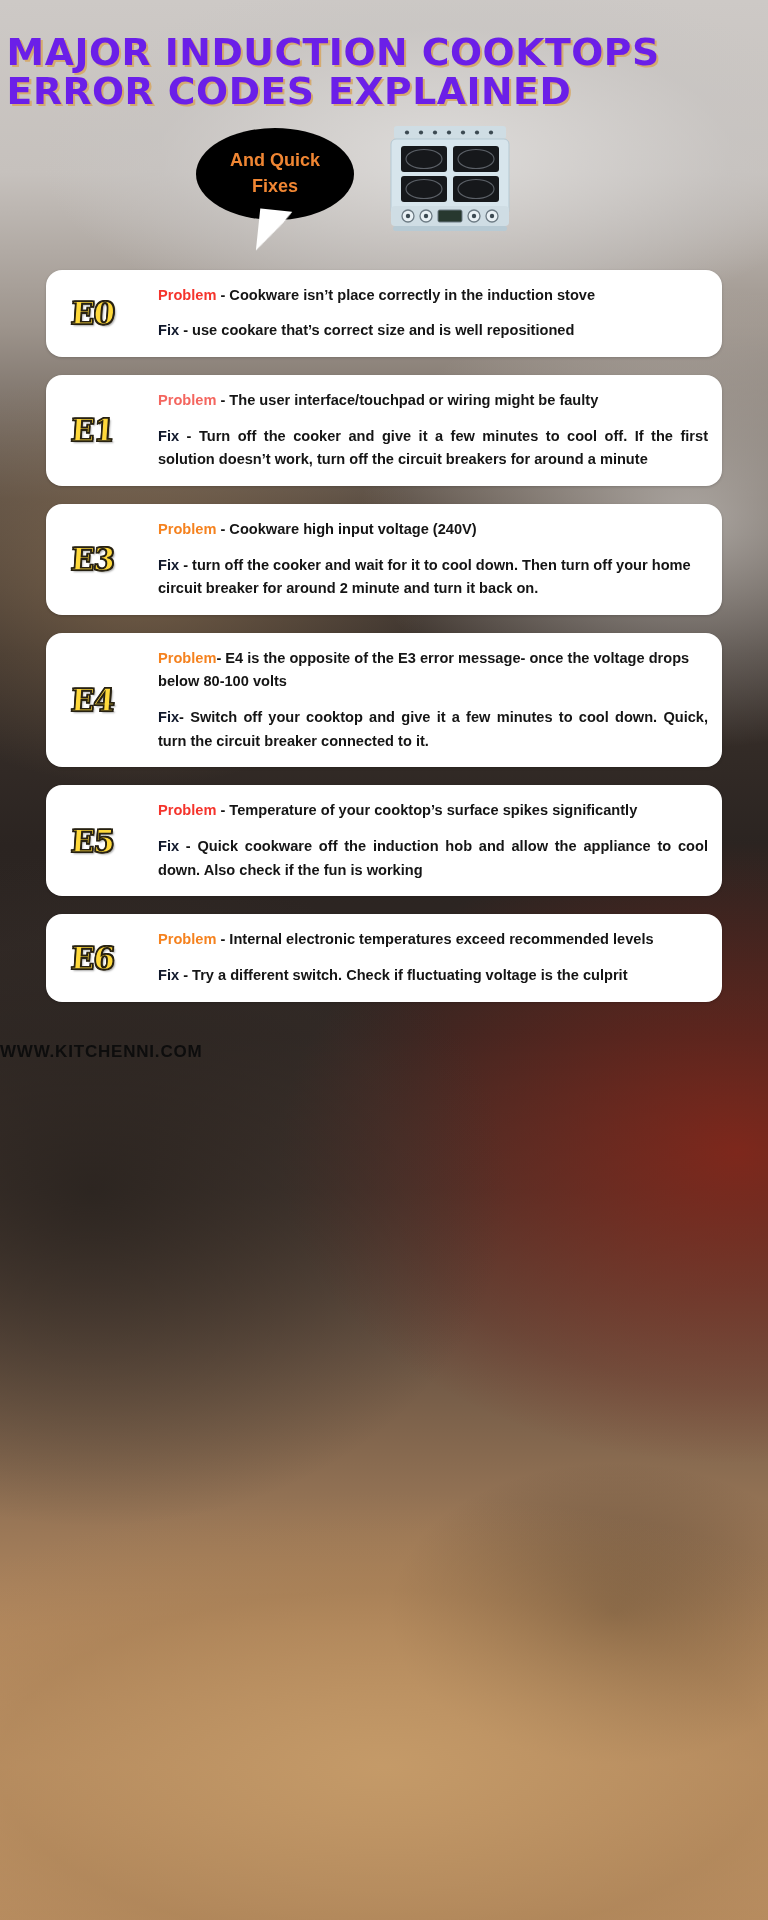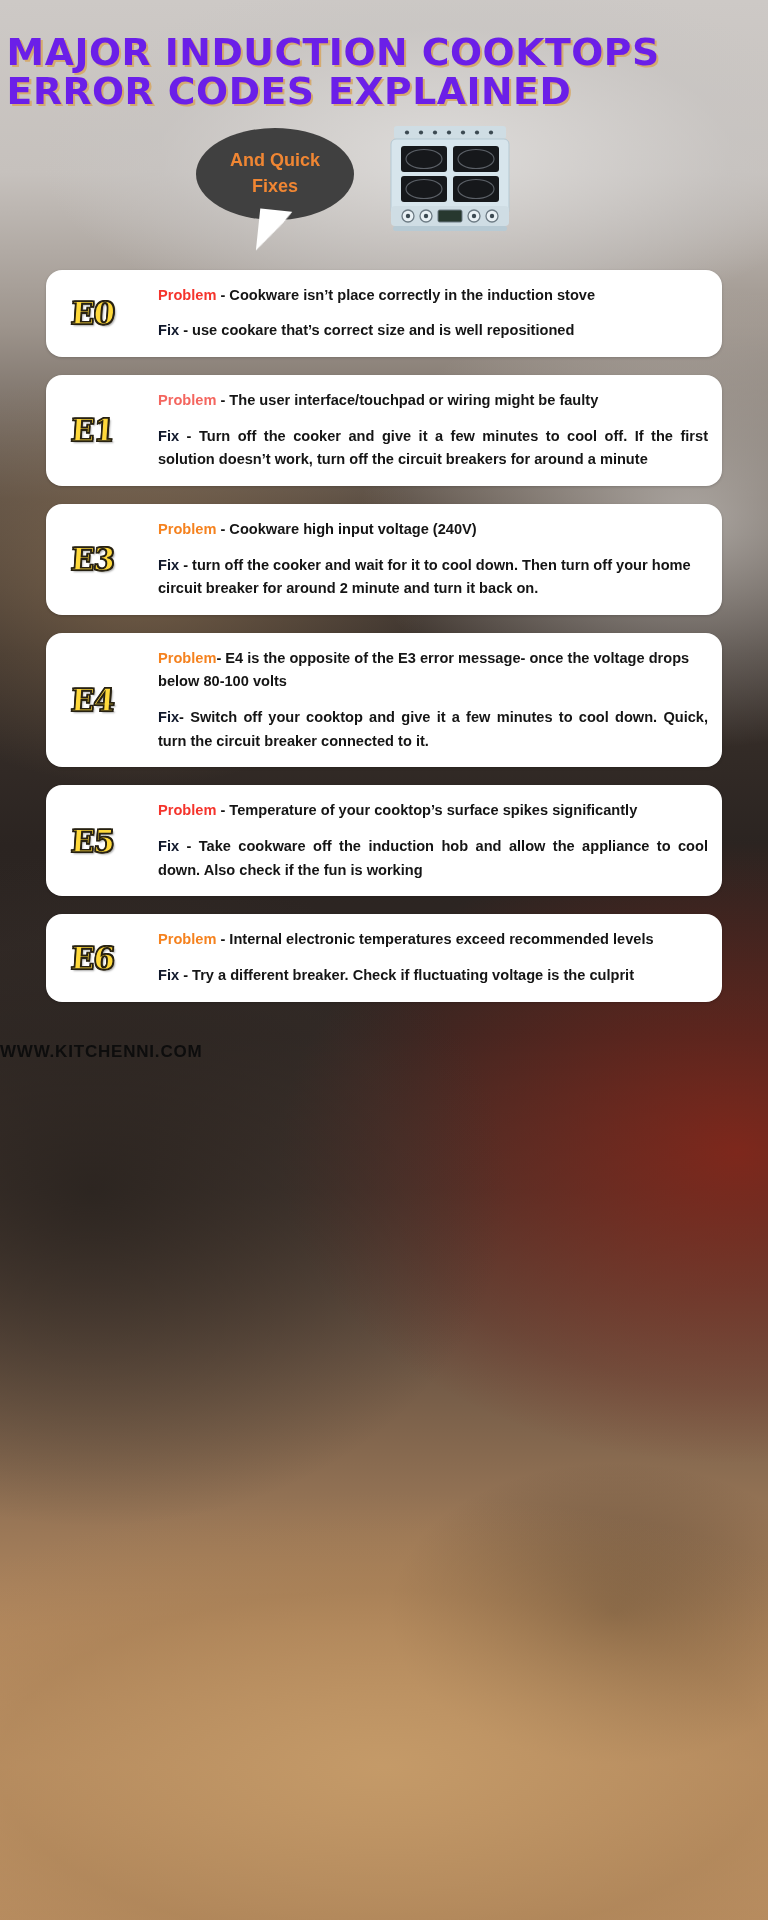--- a/index.html
+++ b/index.html
@@ -76,21 +76,21 @@
     height: 140px;
     margin-top: 10px;
   }
 
   #bubble {
     position: absolute;
     left: 196px;
     top: 6px;
     width: 158px;
     height: 92px;
-    background: #404040;
+    background: #000000;
     border-radius: 50% / 50%;
     display: flex;
     align-items: center;
     justify-content: center;
     text-align: center;
   }
   #bubble-text {
     font-size: 18px;
     font-weight: 700;
     color: #f08633;
@@ -291,31 +291,31 @@
       <p class="para"><span class="lbl lbl-fix">Fix</span><span>- Switch off your cooktop and give it a few minutes to cool down. Quick, turn the circuit breaker connected to it.</span></p>
     </div>
   </div>
 
   <div class="card">
     <div class="code-col">
       <span class="code">E5</span>
     </div>
     <div class="body-col">
       <p class="para last-left"><span class="lbl lbl-problem-red">Problem</span><span> - Temperature of your cooktop’s surface spikes significantly</span></p>
-      <p class="para"><span class="lbl lbl-fix">Fix</span><span> - Take cookware off the induction hob and allow the appliance to cool down. Also check if the fun is working</span></p>
+      <p class="para"><span class="lbl lbl-fix">Fix</span><span> - Quick cookware off the induction hob and allow the appliance to cool down. Also check if the fun is working</span></p>
     </div>
   </div>
 
   <div class="card">
     <div class="code-col">
       <span class="code">E6</span>
     </div>
     <div class="body-col">
       <p class="para last-left"><span class="lbl lbl-problem-orange">Problem</span><span> - Internal electronic temperatures exceed recommended levels</span></p>
-      <p class="para last-left"><span class="lbl lbl-fix">Fix</span><span> - Try a different breaker. Check if fluctuating voltage is the culprit</span></p>
+      <p class="para last-left"><span class="lbl lbl-fix">Fix</span><span> - Try a different switch. Check if fluctuating voltage is the culprit</span></p>
     </div>
   </div>
 
 </div>
 
 <div id="footer">
   <div id="footer-text">WWW.KITCHENNI.COM</div>
 </div>
 
 </body></html>

